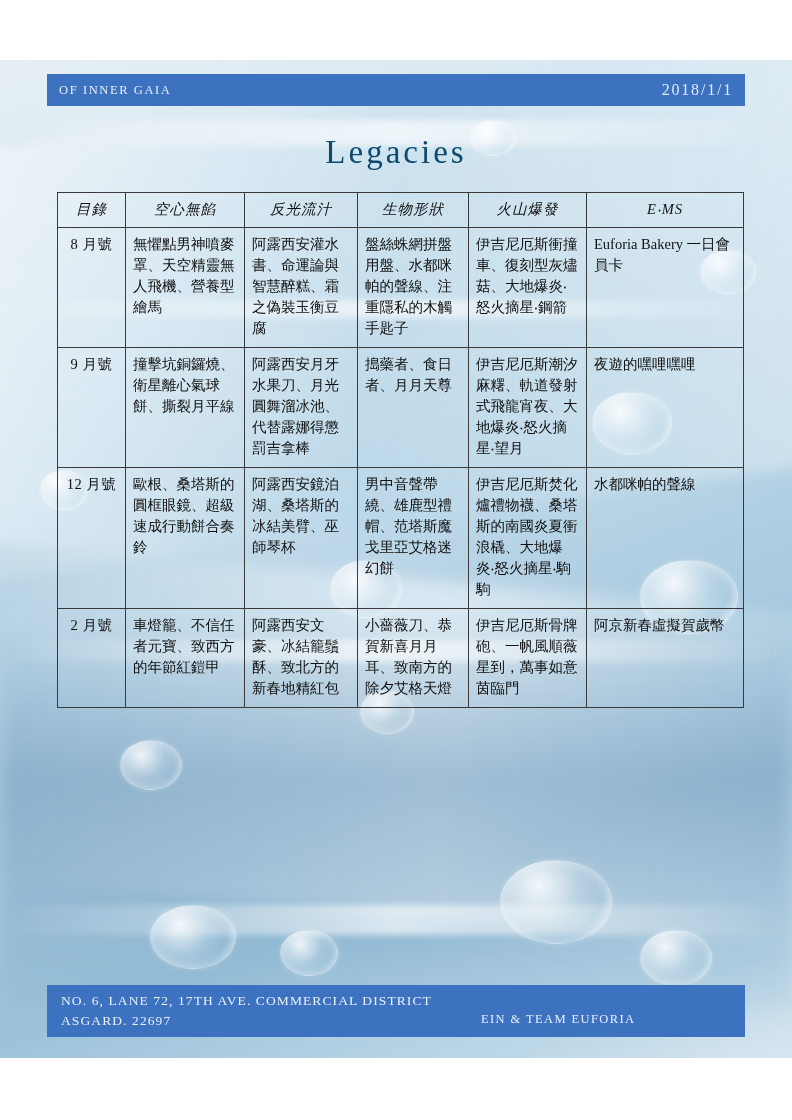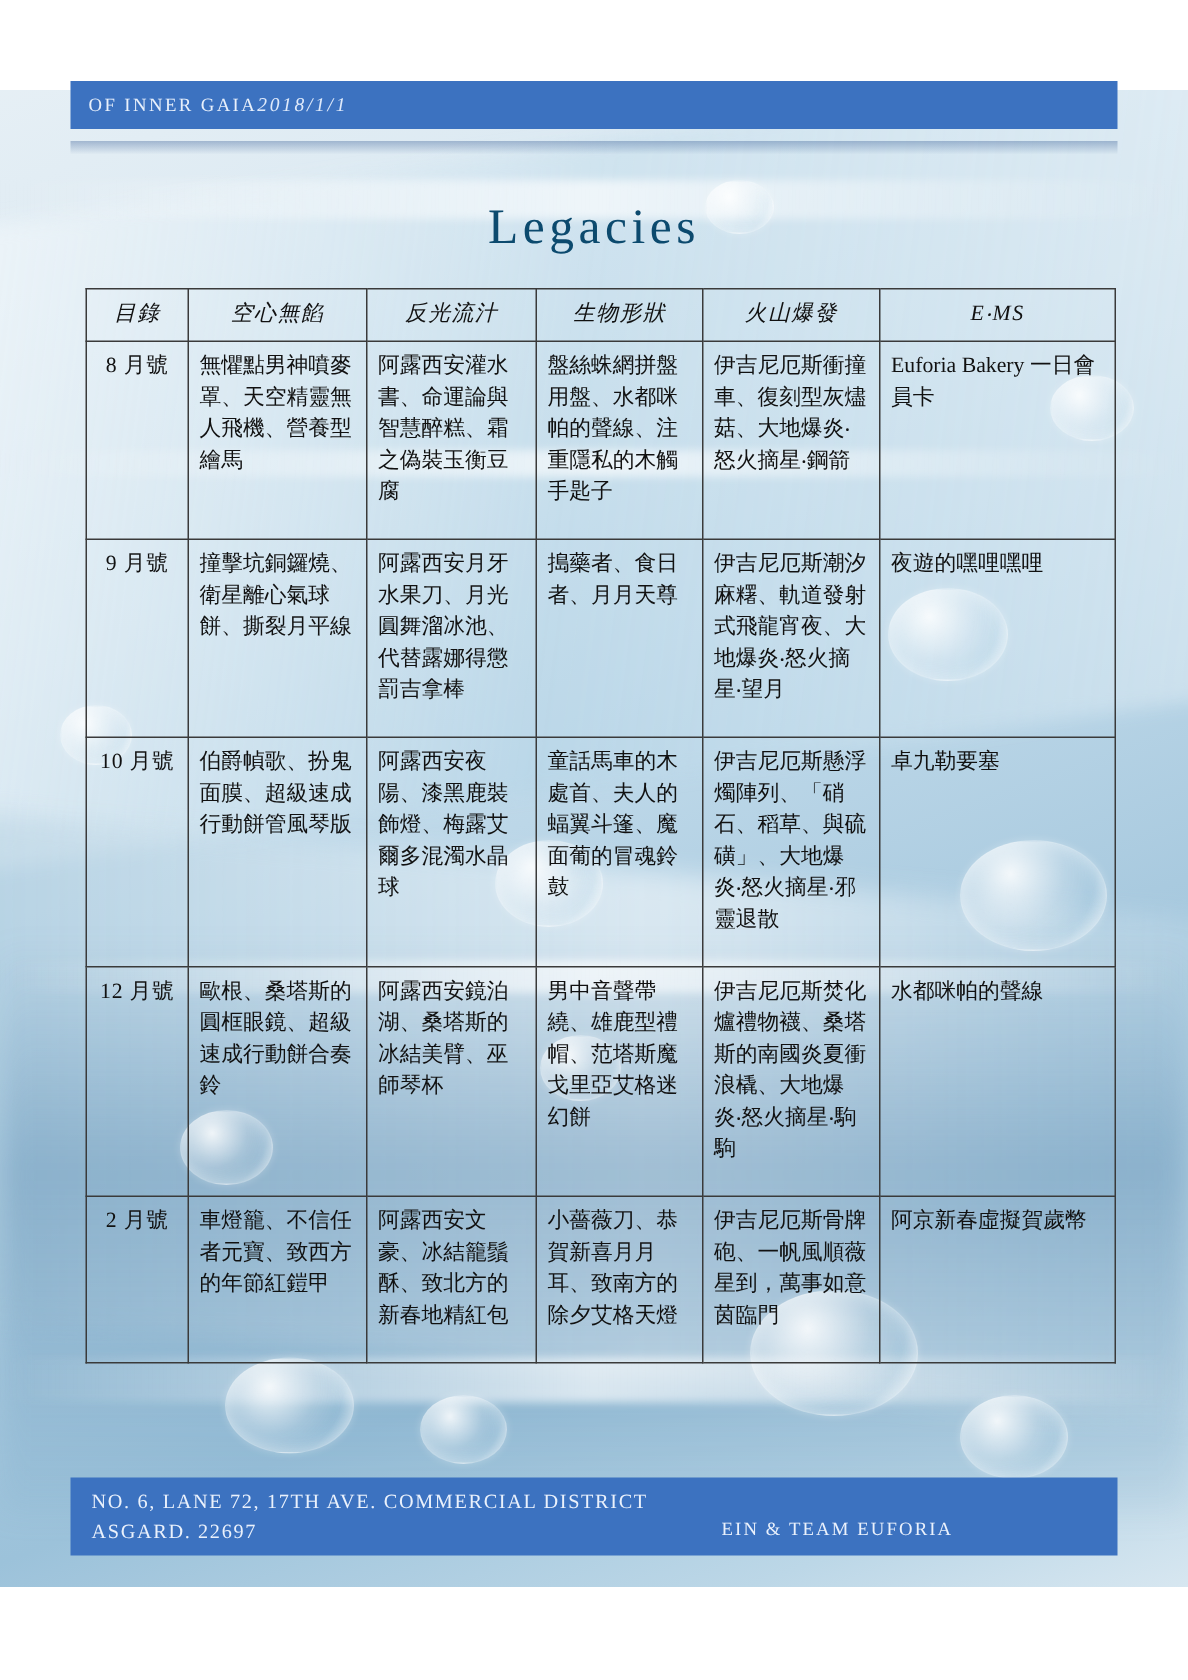--- a/index.html
+++ b/index.html
@@ -73,41 +73,41 @@
   .page-white-top {
     position: absolute;
     left: 0; top: 0; width: 100%; height: 60px;
     background: #ffffff;
   }
 
   
   .header-band {
     position: absolute;
     left: 47px;
-    top: 54px;
+    top: 74px;
     width: 698px;
     height: 32px;
     background: #3c72c0;
     z-index: 3;
     display: flex;
     align-items: center;
+    justify-content: space-between;
     padding: 0 12px;
     box-sizing: border-box;
   }
   .header-band .left {
     color: #e8f0fb;
     font-size: 12.5px;
     letter-spacing: 1.6px;
     font-family: "Liberation Serif", serif;
   }
   .header-band .right {
     color: #dfeafb;
-    font-size: 13px;
+    font-size: 16px;
     letter-spacing: 1.8px;
-    font-style: italic;
   }
   .header-shadow {
     position: absolute;
     left: 47px;
     top: 94px;
     width: 698px;
     height: 9px;
     background: linear-gradient(180deg, rgba(40,80,140,0.35), rgba(40,80,140,0));
     z-index: 2;
   }
@@ -136,21 +136,21 @@
   }
   table.legacy {
     border-collapse: collapse;
     width: 686px;
     table-layout: fixed;
   }
   table.legacy th,
   table.legacy td {
     border: 1px solid #3a3a3a;
     vertical-align: top;
-    padding: 6px 7px 20px 7px;
+    padding: 6px 7px 8px 7px;
     font-size: 14.5px;
     line-height: 1.45;
     color: #111;
     font-family: "Liberation Serif", serif;
     background: transparent;
   }
   table.legacy th {
     text-align: center;
     vertical-align: middle;
     font-weight: normal;
@@ -277,28 +277,20 @@
       </tr>
       <tr>
         <td class="month">9 月號</td>
         <td>撞擊坑銅鑼燒、衛星離心氣球餅、撕裂月平線</td>
         <td>阿露西安月牙水果刀、月光圓舞溜冰池、代替露娜得懲罰吉拿棒</td>
         <td>搗藥者、食日者、月月天尊</td>
         <td>伊吉尼厄斯潮汐麻糬、軌道發射式飛龍宵夜、大地爆炎‧怒火摘星‧望月</td>
         <td>夜遊的嘿哩嘿哩</td>
       </tr>
       <tr>
-        <td class="month">10 月號</td>
-        <td>伯爵幀歌、扮鬼面膜、超級速成行動餅管風琴版</td>
-        <td>阿露西安夜陽、漆黑鹿裝飾燈、梅露艾爾多混濁水晶球</td>
-        <td>童話馬車的木處首、夫人的蝠翼斗篷、魔面葡的冒魂鈴鼓</td>
-        <td>伊吉尼厄斯懸浮燭陣列、「硝石、稻草、與硫磺」、大地爆炎‧怒火摘星‧邪靈退散</td>
-        <td>卓九勒要塞</td>
-      </tr>
-      <tr>
         <td class="month">12 月號</td>
         <td>歐根、桑塔斯的圓框眼鏡、超級速成行動餅合奏鈴</td>
         <td>阿露西安鏡泊湖、桑塔斯的冰結美臂、巫師琴杯</td>
         <td>男中音聲帶繞、雄鹿型禮帽、范塔斯魔戈里亞艾格迷幻餅</td>
         <td>伊吉尼厄斯焚化爐禮物襪、桑塔斯的南國炎夏衝浪橇、大地爆炎‧怒火摘星‧駒駒</td>
         <td>水都咪帕的聲線</td>
       </tr>
       <tr>
         <td class="month">2 月號</td>
         <td>車燈籠、不信任者元寶、致西方的年節紅鎧甲</td>

